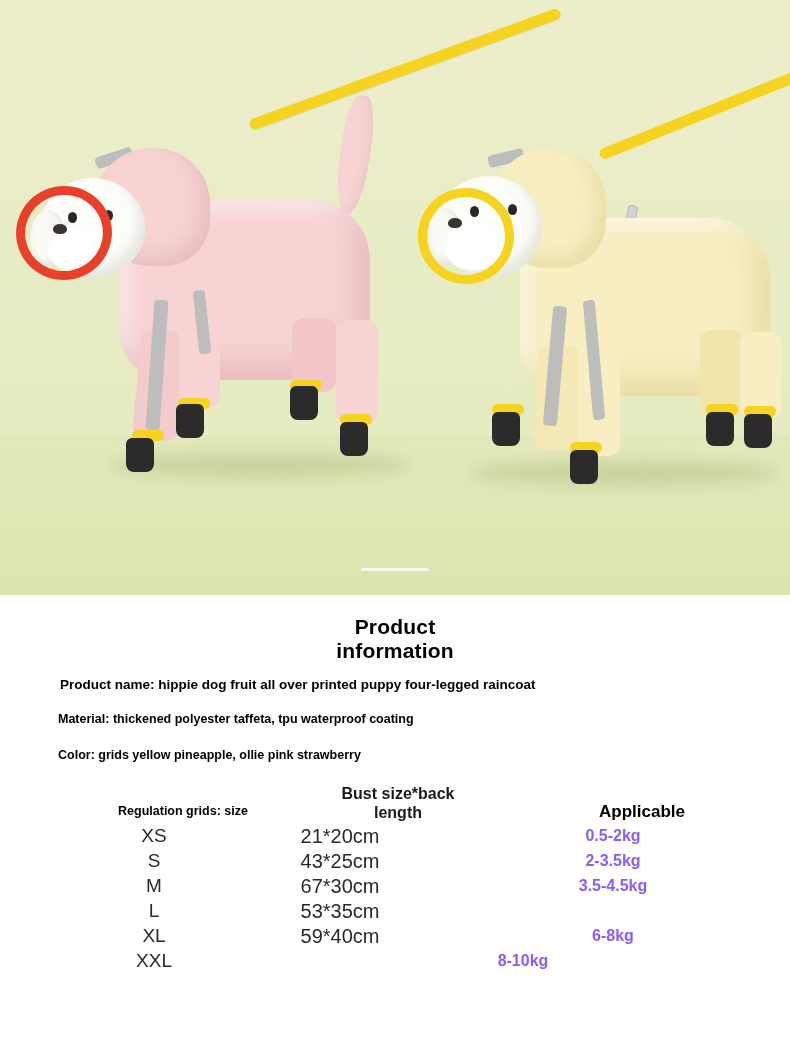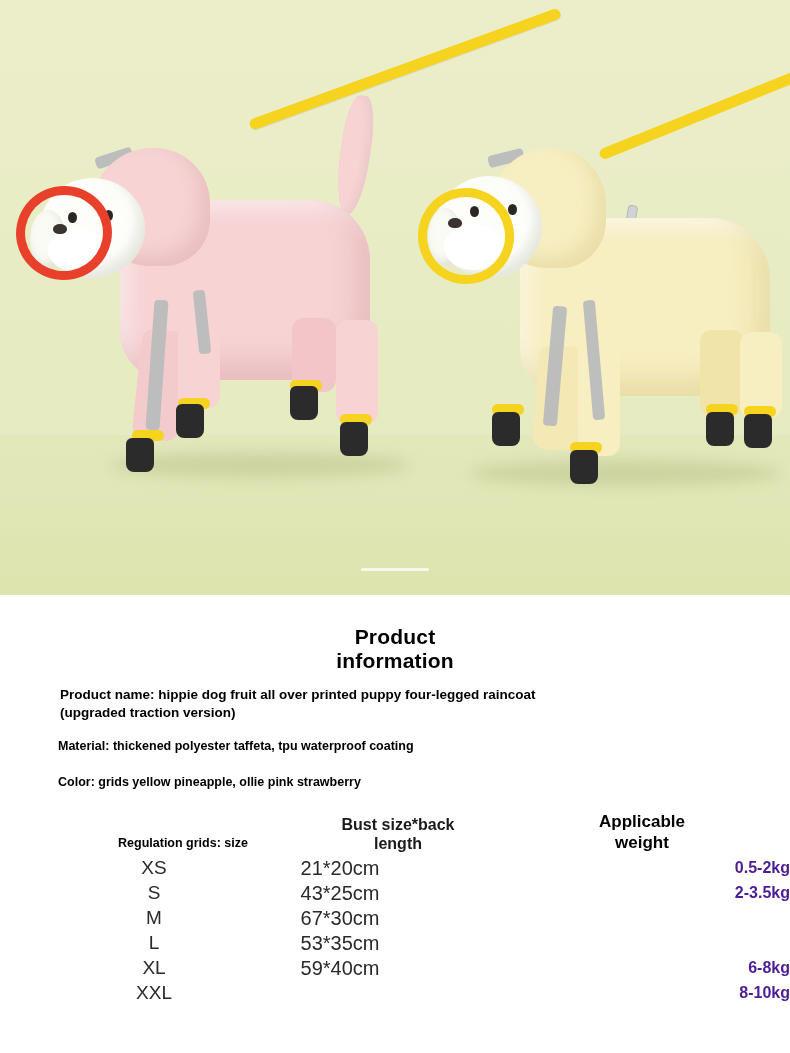--- a/index.html
+++ b/index.html
@@ -149,21 +149,21 @@
     width: 68px;
     height: 3px;
     background: rgba(255,255,255,0.75);
     border-radius: 2px;
   }
 
   
   .info {
     position: relative;
     width: 790px;
-    padding-top: 22px;
+    padding-top: 12px;
     background: #ffffff;
     color: #000;
   }
   .info-title {
     text-align: center;
     font-size: 21px;
     font-weight: bold;
     line-height: 1.12;
     margin: 8px 0 14px 0;
     letter-spacing: .2px;
@@ -241,24 +241,24 @@
     box-sizing: border-box;
   }
   .cell-bust {
     width: 180px;
     text-align: center;
     font-size: 20px;
     color: #2a2a2a;
   }
   .cell-weight {
     flex: 1;
-    text-align: right;
+    text-align: center;
     font-size: 16px;
     font-weight: bold;
-    color: #4c1d95;
+    color: #8b5cf6;
     padding-left: 6px;
   }
 </style>
 </head>
 <body>
 
 <div class="hero">
   <div class="hero-floor"></div>
 
   <div class="leash a"></div>
@@ -344,53 +344,52 @@
 
 <div class="info">
 
   <div class="info-title">
     <span>Product</span>
     <span class="l2">information</span>
   </div>
 
   <div class="prod-name">
     <span>Product name: hippie dog fruit all over printed puppy four-legged raincoat</span>
-    <span class="l2">(upgraded traction version)</span>
   </div>
 
   <div class="info-line">Material: thickened polyester taffeta, tpu waterproof coating</div>
   <div class="info-line">Color: grids yellow pineapple, ollie pink strawberry</div>
 
   <div class="size-wrap">
     <div class="size-head">
       <div class="col-label">Regulation grids: size</div>
       <div class="col-bust">
         <span>Bust size*back</span>
         <span class="l2">length</span>
       </div>
       <div class="col-weight">
         <span>Applicable</span>
-        <span class="l2">weight</span>
       </div>
     </div>
 
     <div class="size-rows">
       <div class="size-row">
         <div class="cell-size">XS</div>
         <div class="cell-bust">21*20cm</div>
         <div class="cell-weight">0.5-2kg</div>
       </div>
       <div class="size-row">
         <div class="cell-size">S</div>
         <div class="cell-bust">43*25cm</div>
         <div class="cell-weight">2-3.5kg</div>
       </div>
       <div class="size-row">
         <div class="cell-size">M</div>
         <div class="cell-bust">67*30cm</div>
+        <div class="cell-weight">3.5-4.5kg</div>
       </div>
       <div class="size-row">
         <div class="cell-size">L</div>
         <div class="cell-bust">53*35cm</div>
       </div>
       <div class="size-row">
         <div class="cell-size">XL</div>
         <div class="cell-bust">59*40cm</div>
         <div class="cell-weight">6-8kg</div>
       </div>

